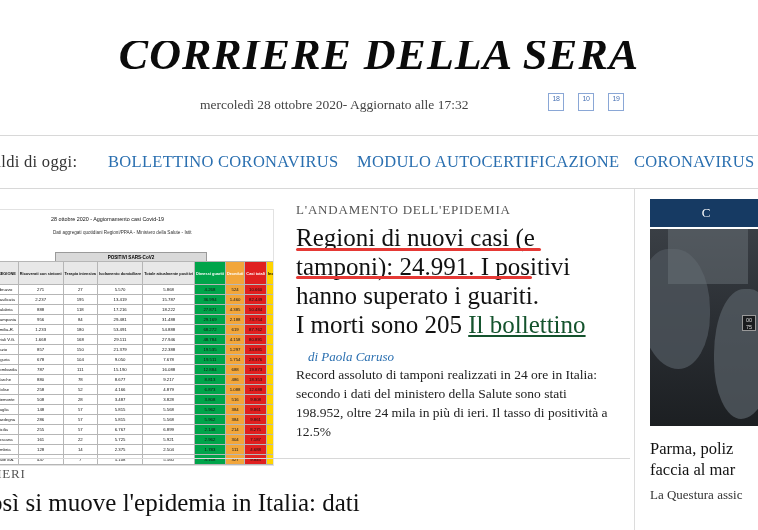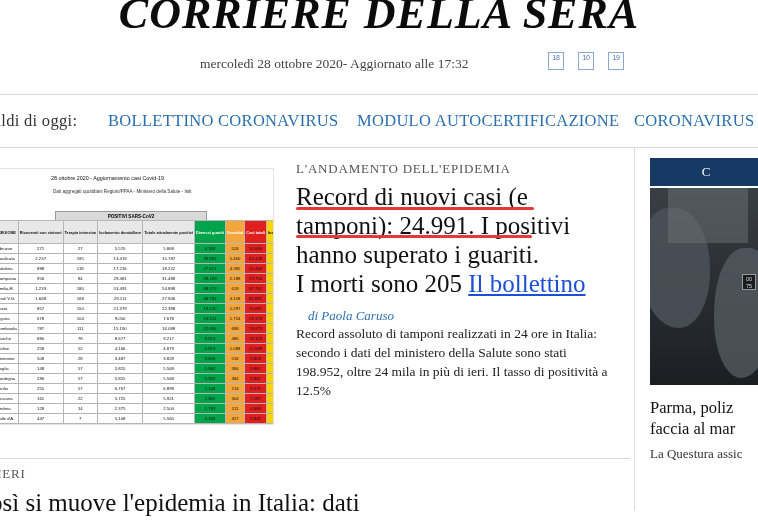--- a/index.html
+++ b/index.html
@@ -15,20 +15,21 @@
     color: #111;
     position: relative;
   }
 
   
   .masthead {
     width: 100%;
     height: 44px;
     position: relative;
     overflow: hidden;
+    margin-top: 41px;
   }
   .masthead-title {
     position: absolute;
     left: 0;
     right: 0;
     top: -12px;
     text-align: center;
     font-family: "Liberation Serif", serif;
     font-weight: bold;
     font-style: italic;
@@ -237,21 +238,21 @@
     bottom: 1px;
     height: 3px;
     background: #e53935;
     border-radius: 2px;
   }
   .headline .ln.underlined.l2::after {
     right: 38px;
     bottom: 2px;
   }
   .headline a {
-    color: #1d4ed8;
+    color: #14532d;
     text-decoration: underline;
   }
   .byline {
     font-family: "Liberation Serif", serif;
     font-style: italic;
     font-size: 13px;
     color: #2a6fb0;
     margin-top: 10px;
     margin-left: 12px;
   }
@@ -655,21 +656,21 @@
             <td class="cy">118</td>
           </tr>
 
     </tbody>
       </table>
   </div>
 
   <div class="article">
     <div class="kicker">L'ANDAMENTO DELL'EPIDEMIA</div>
     <div class="headline">
-      <span class="ln underlined">Record di nuovi casi (e</span>
+      <span class="ln underlined">Regioni di nuovi casi (e</span>
       <span class="ln underlined l2">tamponi): 24.991. I positivi</span>
       <span class="ln">hanno superato i guariti.</span>
       <span class="ln"><span>I morti sono 205</span> <a href="#">Il bollettino</a></span>
     </div>
     <div class="byline">di Paola Caruso</div>
     <div class="summary">Record assoluto di tamponi realizzati in 24 ore in Italia: secondo i dati del ministero della Salute sono stati 198.952, oltre 24 mila in più di ieri. Il tasso di positività a 12.5%</div>
   </div>
 
   <div class="vdiv"></div>
 

